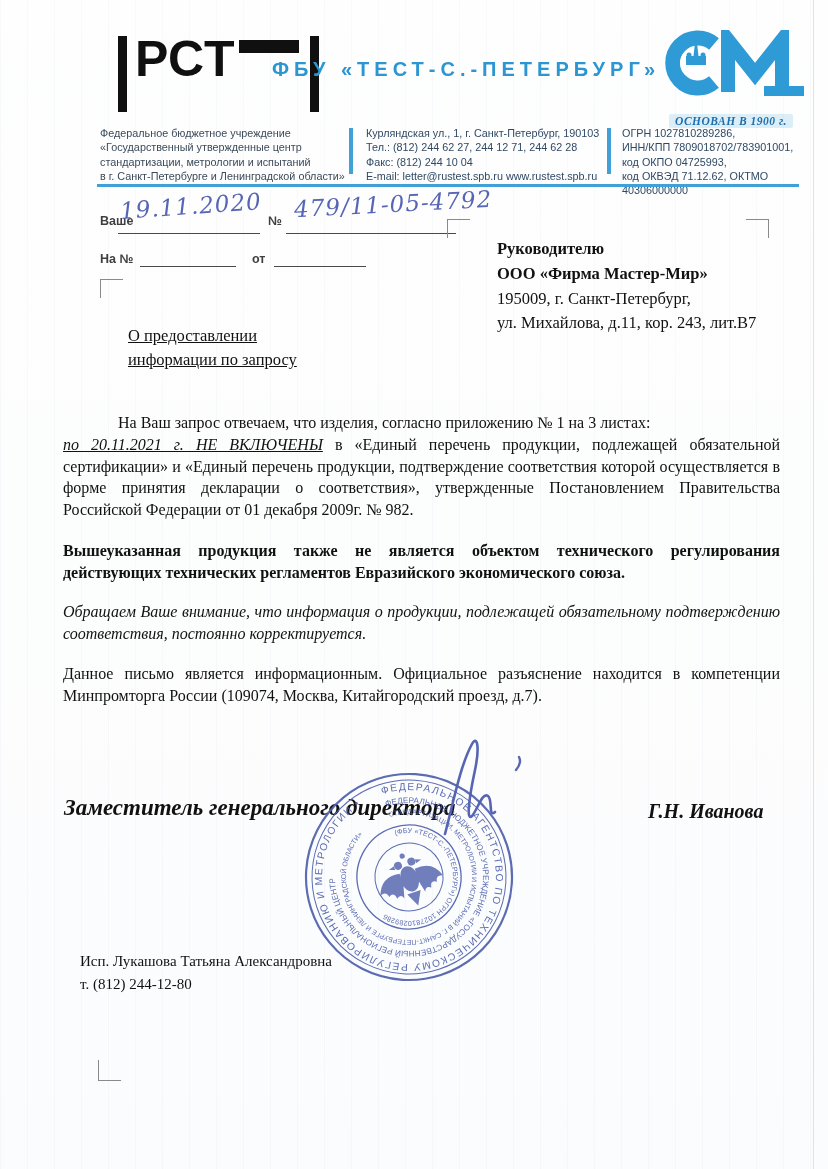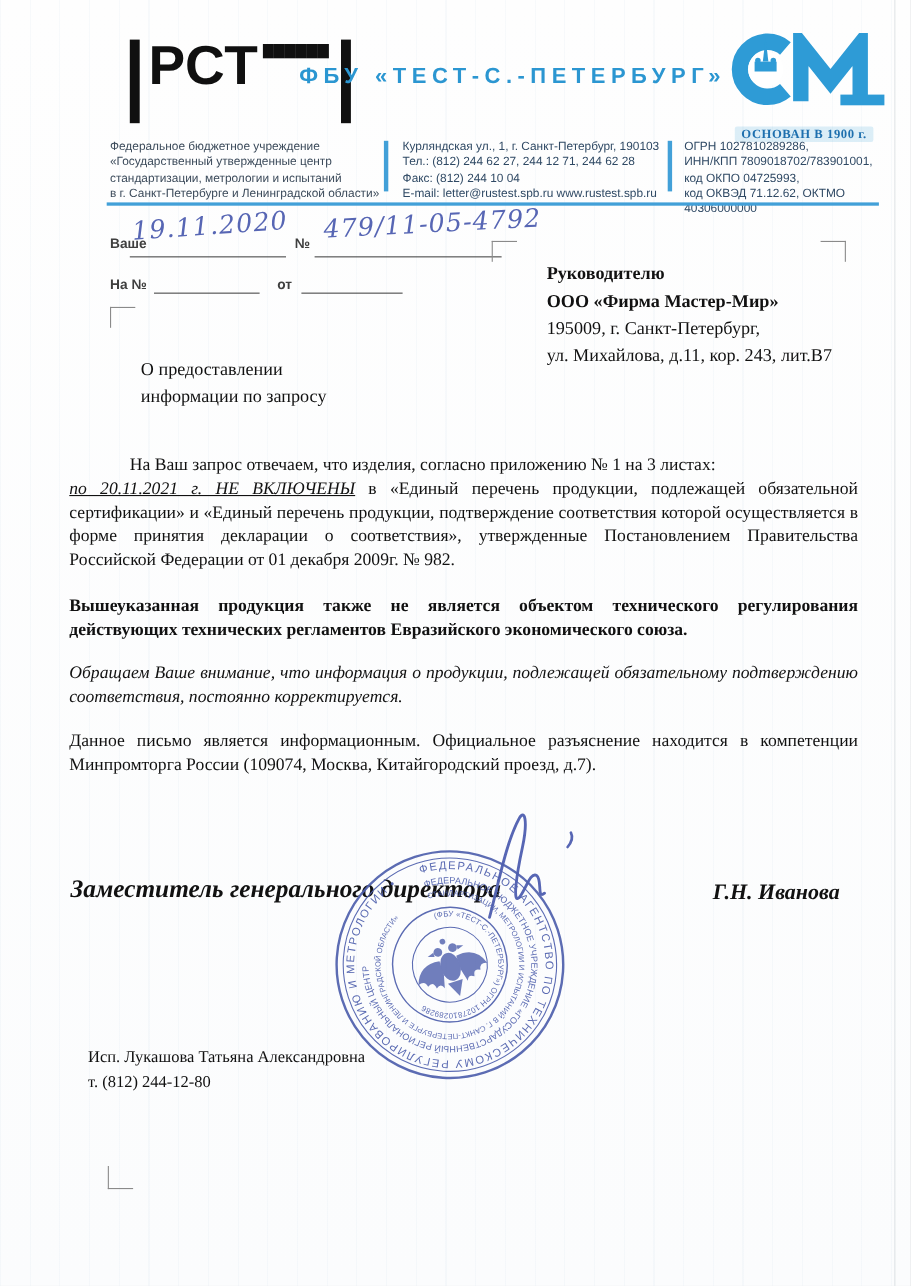--- a/index.html
+++ b/index.html
@@ -20,21 +20,21 @@
   .rst-letters { font-family:"Liberation Sans",sans-serif; font-weight:bold; font-size:50px; line-height:0.92; letter-spacing:1px; color:#101010; }
   .rst-squares { display:flex; justify-content:space-between; margin-top:4px; padding:0 3px; }
   .rst-squares i { width:10px; height:13px; background:#101010; }
 
   .org-title { position:absolute; left:272px; top:58px; font-family:"Liberation Sans",sans-serif;
     font-weight:bold; font-size:20px; letter-spacing:5px; color:#2b96d1; white-space:nowrap; }
 
   .sm-logo { position:absolute; left:652px; top:30px; width:158px; text-align:center; }
   .founded { margin-top:14px; display:inline-block; font-family:"Liberation Serif",serif; font-weight:bold;
     font-size:11.5px; color:#1d6fae; letter-spacing:0.5px; background:rgba(46,155,214,0.16);
-    padding:1px 6px; border-radius:2px; }
+    padding:1px 6px; border-radius:2px;font-style:italic; }
 
   
   .info-col { position:absolute; top:126px; font-family:"Liberation Sans",sans-serif; font-size:10.8px; line-height:1.32; color:#3b4a5a; }
   .col1 { left:100px; width:252px; }
   .col2 { left:366px; width:242px; color:#2f4964; }
   .col3 { left:622px; width:188px; color:#2f4964; }
   .vdiv { position:absolute; top:128px; width:4px; height:46px; background:#42a0d8; }
   .vdiv1 { left:349px; } .vdiv2 { left:607px; }
   .hrule { position:absolute; left:97px; top:184px; width:702px; height:3px; background:#42a0d8; }
 
@@ -46,21 +46,21 @@
   .uline { position:absolute; border-bottom:1.4px solid #4a4a4a; height:0; }
 
   .corner { position:absolute; width:22px; height:18px; }
   .c-tl { border-left:1.5px solid #8a8a8a; border-top:1.5px solid #8a8a8a; }
   .c-tr { border-right:1.5px solid #8a8a8a; border-top:1.5px solid #8a8a8a; }
   .c-bl { border-left:1.5px solid #8a8a8a; border-bottom:1.5px solid #8a8a8a; height:20px; }
 
   
   .recipient { position:absolute; left:497px; top:237px; font-size:16.5px; line-height:1.5; }
   .recipient .b { font-weight:bold; }
-  .subject { position:absolute; left:128px; top:324px; font-size:16.5px; line-height:1.45; }
+  .subject { position:absolute; left:128px; top:324px; font-size:16.5px; line-height:1.45;text-decoration:underline; }
 
   
   .body-txt { position:absolute; left:63px; top:412px; width:717px; font-size:16px; line-height:1.36; text-align:justify; }
   .body-txt p { margin:0; }
   .p-intro { text-indent:55px; text-align:left; }
   .emph { font-weight:normal; font-style:italic; text-decoration:underline; }
   .p-bold { font-weight:bold; margin-top:19px !important; }
   .p-ital { font-style:italic; margin-top:18px !important; }
   .p-info { margin-top:18px !important; }
 

